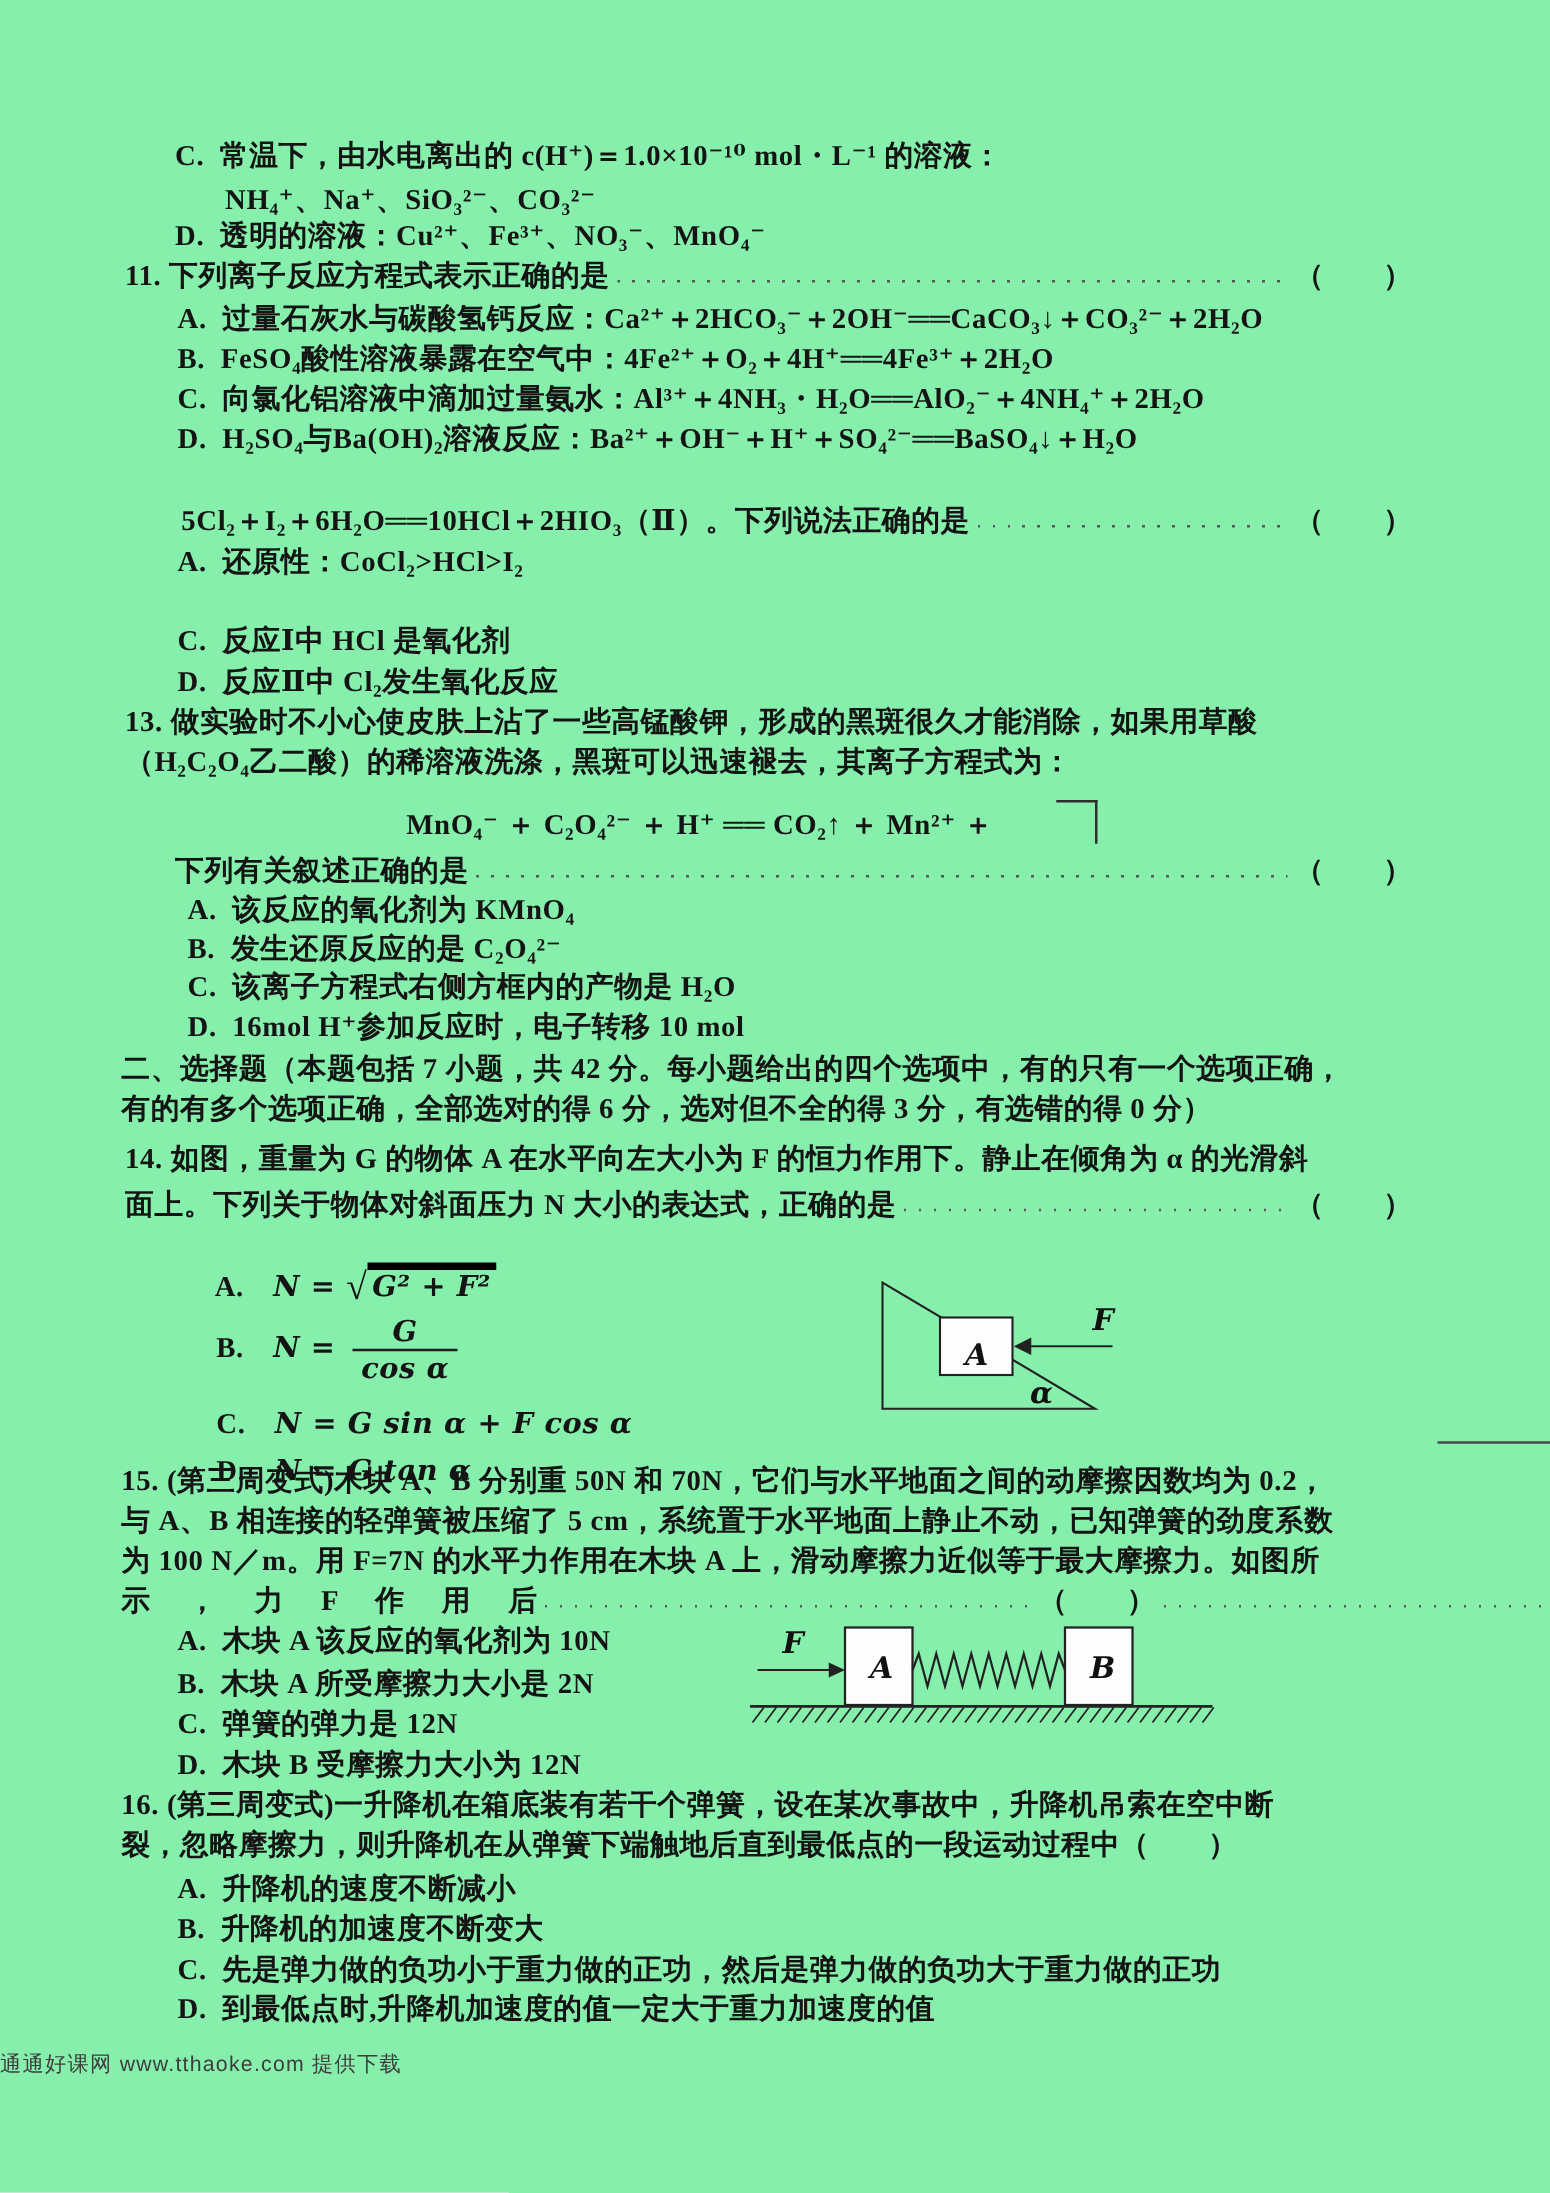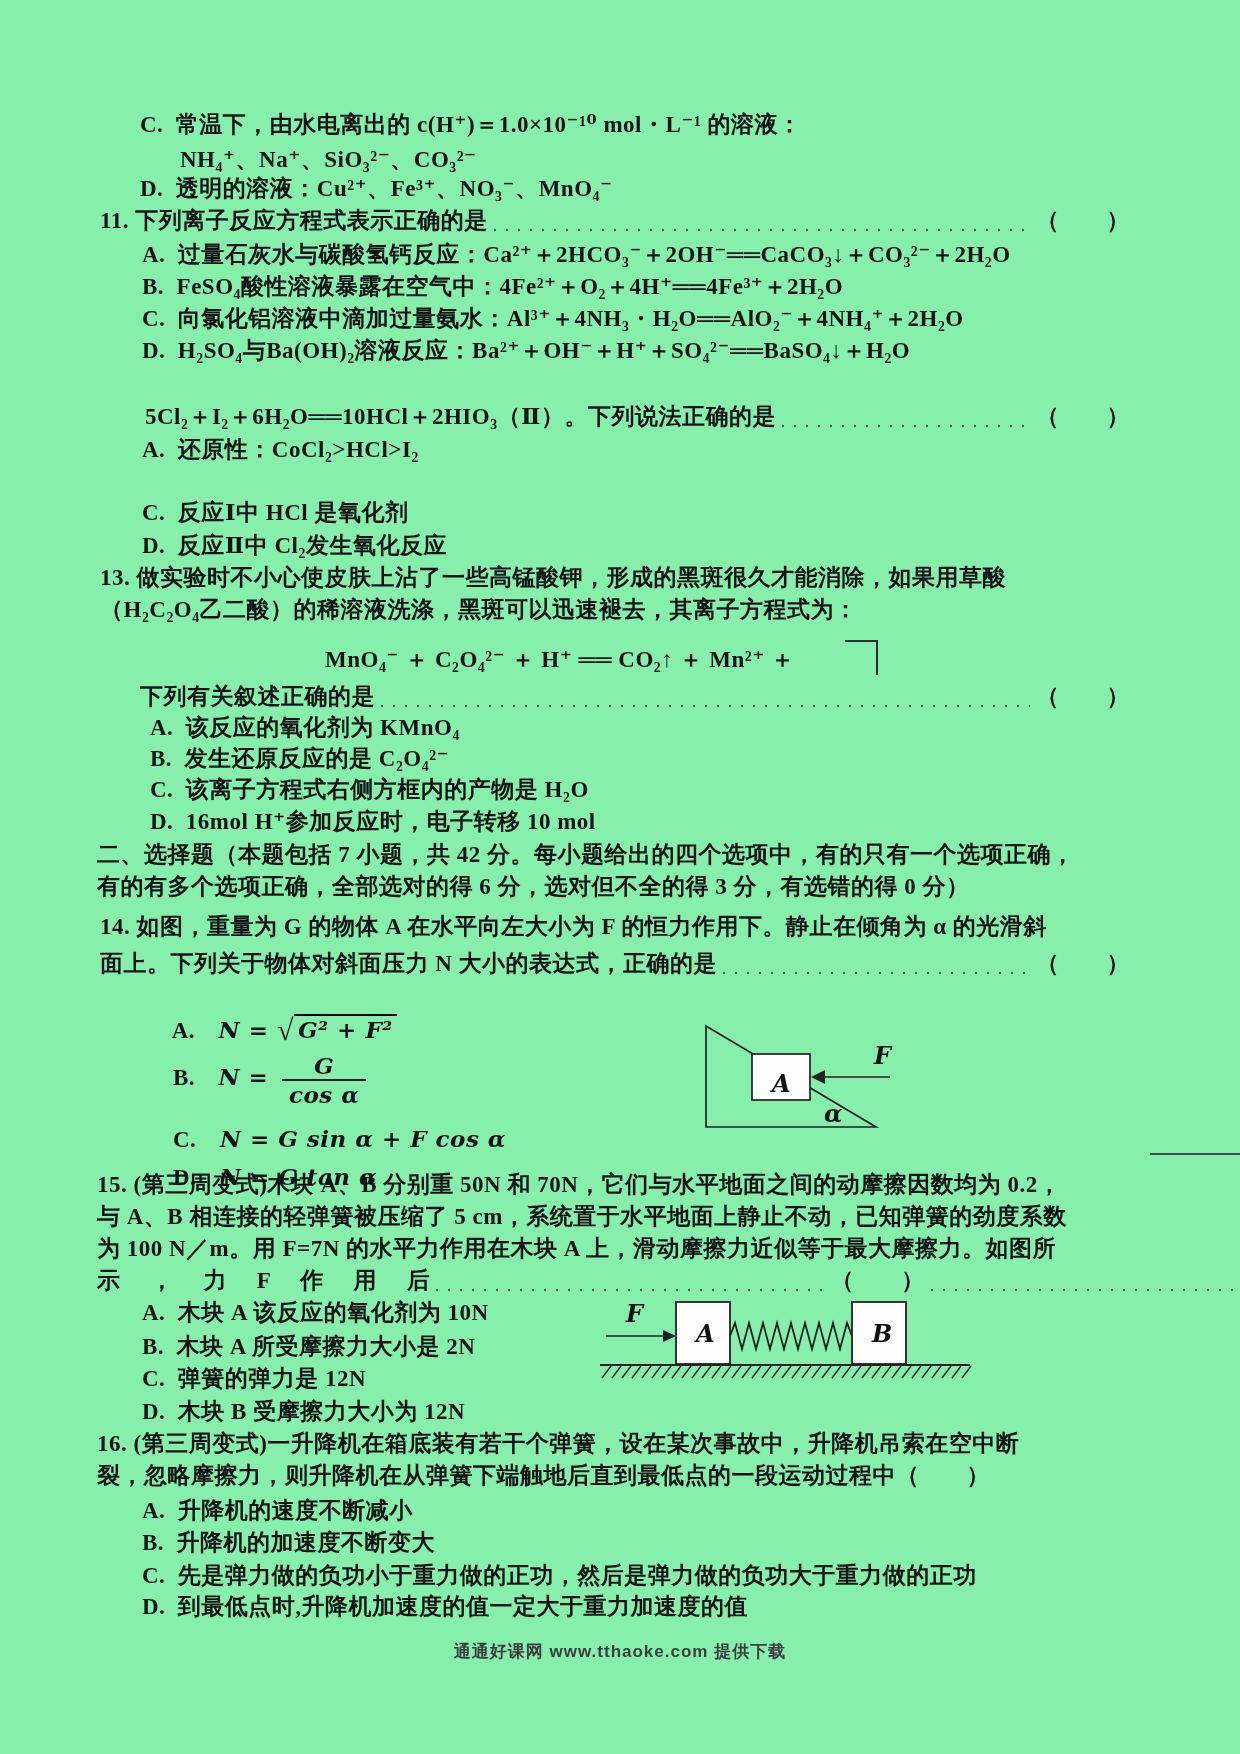--- a/index.html
+++ b/index.html
@@ -14,48 +14,48 @@
     font-size:23px;
     font-weight:600;
     overflow:hidden;
   }
   .ln{
     position:absolute;
     line-height:30px;
     white-space:pre;
     letter-spacing:.5px;
   }
-  .lnflex{display:flex;align-items:flex-end;}
+  .lnflex{display:flex;}
   .lnflex .t{white-space:pre;}
   .leader{
     flex:1 1 auto;
     height:20px;
     margin:0 6px 5px 6px;
     background:repeating-linear-gradient(to right,#575757 0 2px,transparent 2px 12px) left bottom no-repeat;
     background-size:100% 2.5px;
   }
   .leader2{flex:.78 1 auto;}
   .mi{font-style:italic;font-family:"DejaVu Serif",serif;}
   .sqrt{font-size:30px;font-weight:400;vertical-align:-2px;}
-  .radicand{border-top:2px solid #000000;padding:0 4px;}
+  .radicand{border-top:6px solid #000000;padding:0 4px;}
   .frac{display:inline-block;text-align:center;vertical-align:middle;margin:0 5px;}
   .frac .num{display:block;line-height:27px;}
   .frac .den{display:block;border-top:2px solid #1d1d1d;line-height:27px;padding:0 7px;}
   .box-blank{
     position:absolute;left:845px;top:640px;width:31px;height:33px;
     border-top:2px solid #2e2e2e;border-right:2px solid #2e2e2e;
   }
   .diagram{position:absolute;}
   .d14{left:688px;top:1014px;}
   .d15{left:598px;top:1292px;}
   svg{display:block;}
   .svgt{font-family:"DejaVu Serif",serif;font-style:italic;font-size:24px;fill:#111;font-weight:600;}
   .footer{
     position:absolute;left:0;top:1640px;width:1240px;
-    text-align:center;font-weight:700;font-size:17px;color:#3d3d3d;letter-spacing:1px;
+    font-weight:400;font-size:17px;color:#3d3d3d;letter-spacing:1px;
     font-family:"Liberation Sans","DejaVu Sans",sans-serif;
   }
   .artifact{position:absolute;left:1150px;top:1153px;width:90px;height:2px;background:#4a4a4a;}
 </style>
 </head>
 <body>
 
 <div class="page">
 
   <div class="ln" style="left:140px;top:110px">C.  常温下，由水电离出的 c(H⁺)＝1.0×10⁻¹⁰ mol・L⁻¹ 的溶液：</div>

